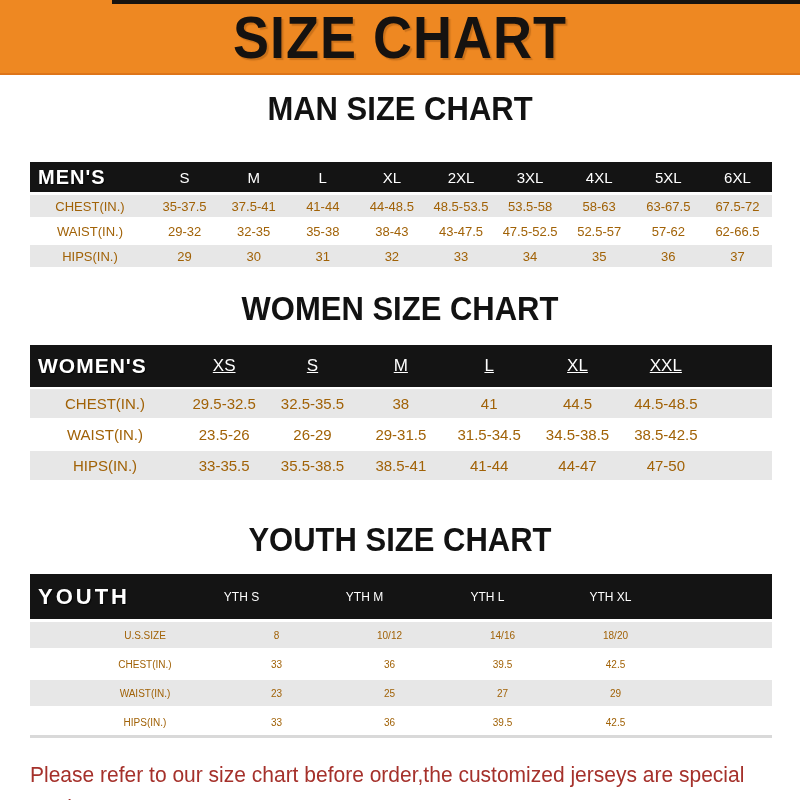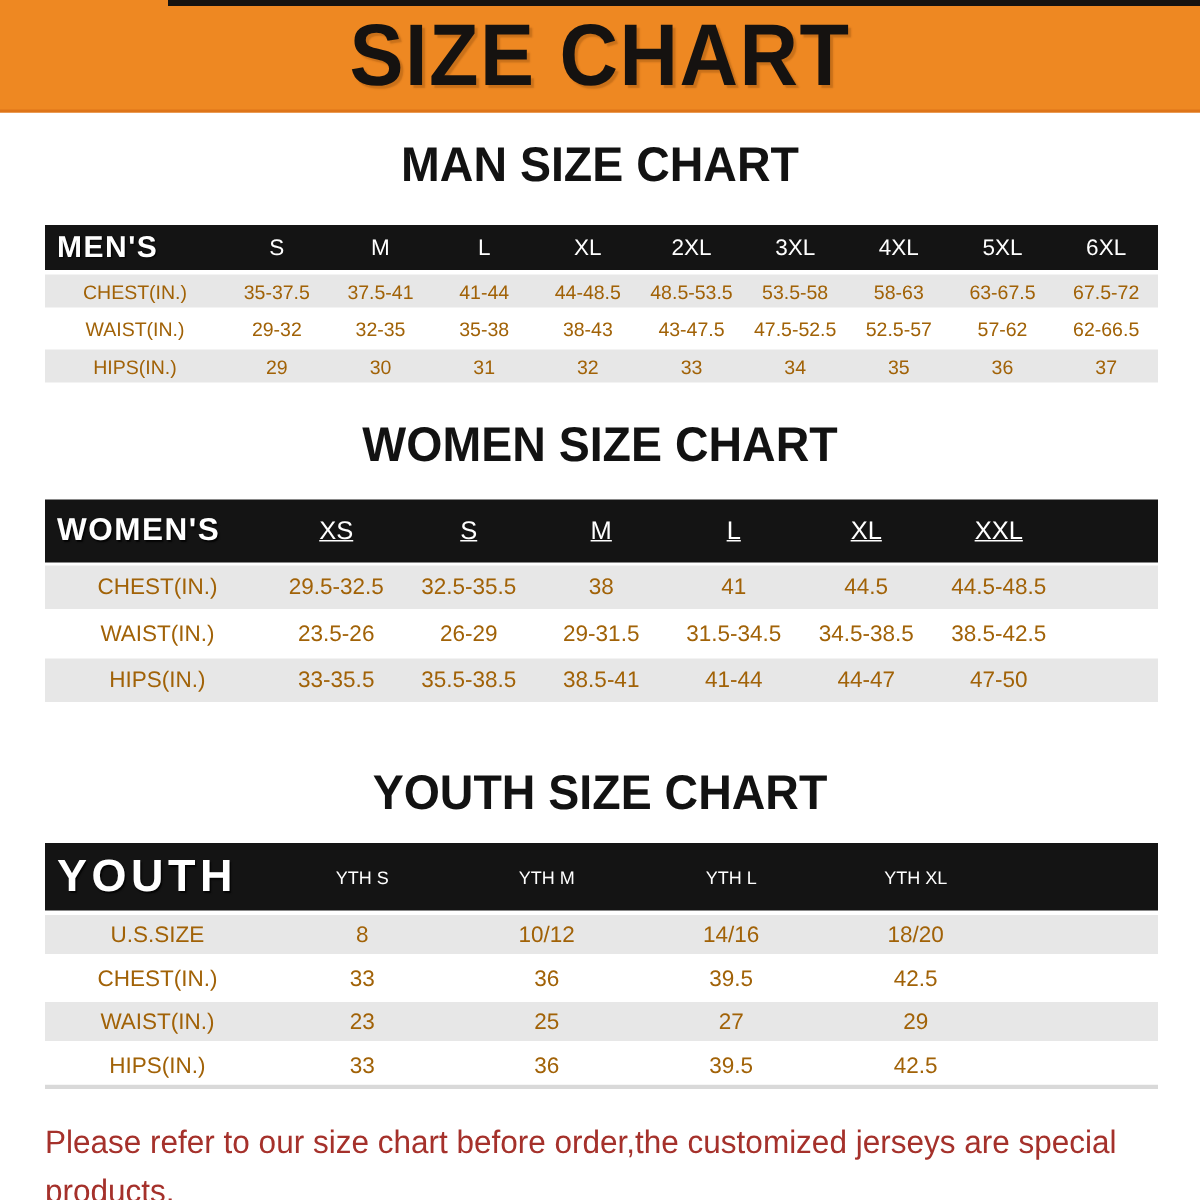--- a/index.html
+++ b/index.html
@@ -25,50 +25,50 @@
   .section-title {
     text-align:center; font-size:31px; font-weight:700; color:#121212;
     letter-spacing:0px; transform:scaleY(1.05);
   }
   .st-man   { margin-top:17px; }
   .st-women { margin-top:24px; }
   .st-youth { margin-top:43px; }
 
   
   .chart-table { margin:0 28px 0 30px; }
-  .t-men   { margin-top:22px; }
+  .t-men   { margin-top:34px; }
   .t-women { margin-top:18px; }
   .t-youth { margin-top:15px; border-bottom:3px solid #D9D9D9; }
 
   .thead {
     display:grid; align-items:center; background:#141414; color:#ffffff;
   }
   .t-men   .thead { height:30px; }
   .t-women .thead { height:42px; }
   .t-youth .thead { height:45px; }
 
   .corner {
     font-weight:700; padding-left:8px; white-space:nowrap;
     text-shadow:1px 1px 1px rgba(0,0,0,0.8);
   }
   .t-men   .corner { font-size:20px; letter-spacing:1px; }
   .t-women .corner { font-size:21px; letter-spacing:1px; }
-  .t-youth .corner { font-size:30px; letter-spacing:3px; }
+  .t-youth .corner { font-size:22px; letter-spacing:3px; }
 
   .hcell { text-align:center; white-space:nowrap; }
   .t-men   .hcell { font-size:15px; }
   .t-women .hcell { font-size:17px;text-decoration:underline; }
   .t-youth .hcell { font-size:12px; }
 
   .trow { display:grid; align-items:center; color:#a16207; }
   .trow.gray  { background:#E7E7E7; }
   .trow.white { background:#ffffff; }
   .t-men   .trow { height:22px; margin-top:3px; font-size:13px; }
   .t-women .trow { height:29px; margin-top:2px; font-size:15px; }
-  .t-youth .trow { height:26px; margin-top:3px; font-size:15px; }
+  .t-youth .trow { height:26px; margin-top:3px; font-size:10px;padding-left:40px; }
 
   .t-men   .thead, .t-men   .trow { grid-template-columns:120px repeat(9,1fr); }
   .t-women .thead, .t-women .trow { grid-template-columns:150px repeat(6,1fr) 62px; }
   .t-youth .thead, .t-youth .trow { grid-template-columns:150px repeat(4,1fr) 100px; }
 
   .rlabel { text-align:center; white-space:nowrap; }
   .cell   { text-align:center; white-space:nowrap; }
 
   
   .footer-note {

